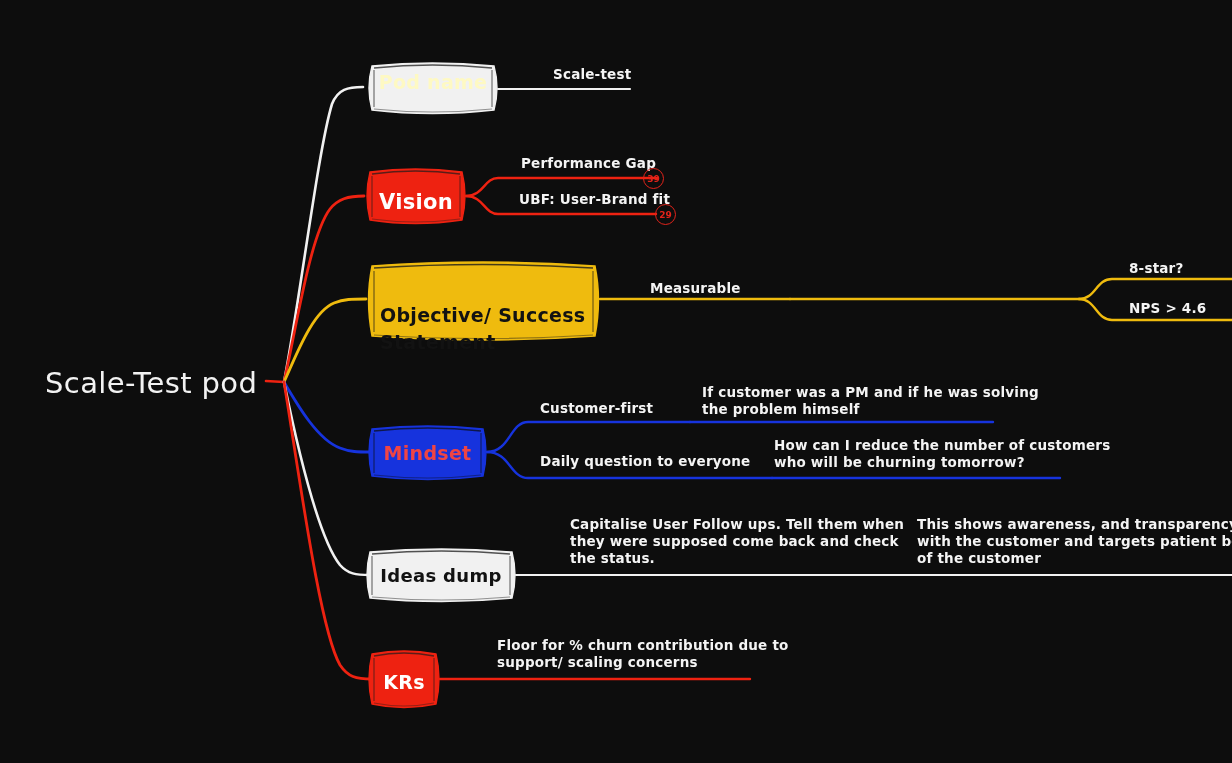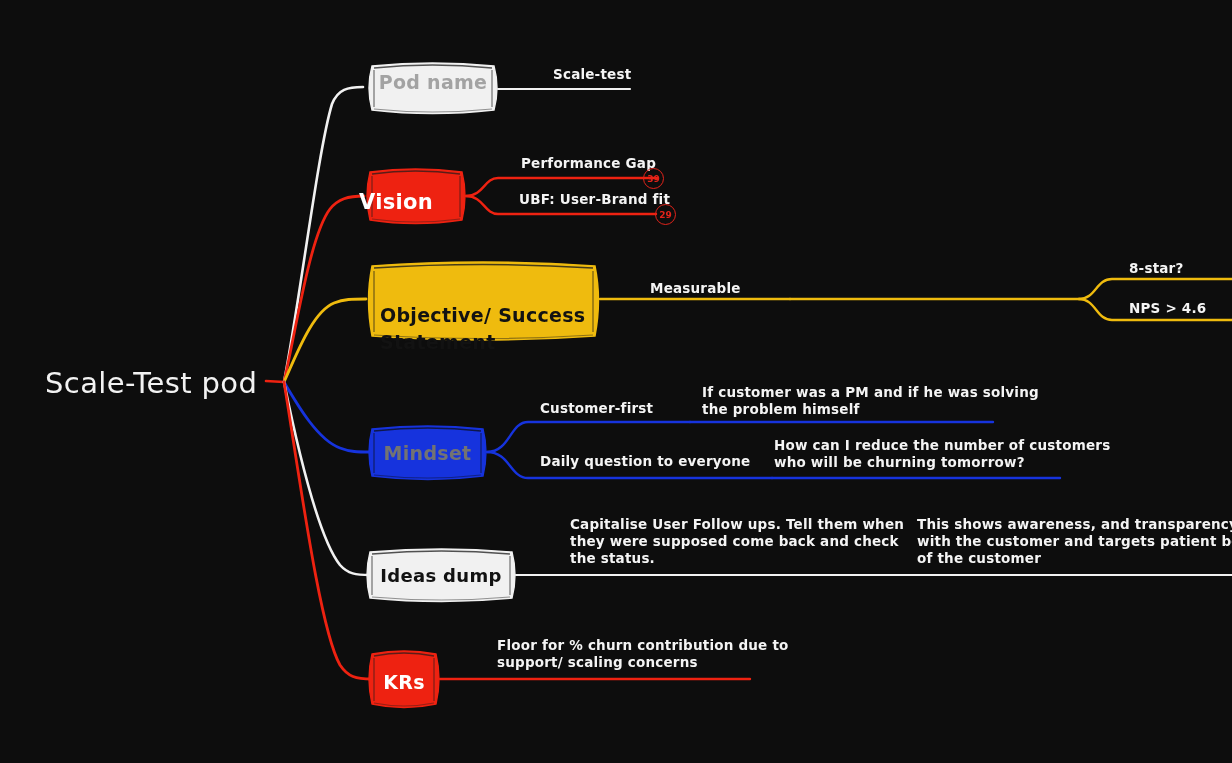--- a/index.html
+++ b/index.html
@@ -103,28 +103,28 @@
     <g>
       <path d="M372 654 Q404 648 436 654 Q442 679 436 704 Q404 711 372 704 Q366 679 372 654 Z" fill="#ee2211" stroke="#ee2211" stroke-width="1.4"></path>
       <path d="M374 656 Q404 650 434 656" fill="none" stroke="#1b1b1b" stroke-width="1.3" opacity=".7"></path>
       <path d="M374 703 Q404 709 434 703" fill="none" stroke="#1b1b1b" stroke-width="1.1" opacity=".4"></path>
       <path d="M374 658 L374 701 M434 658 L434 701" fill="none" stroke="#1b1b1b" stroke-width="1.2" opacity=".55"></path>
     </g>
   </svg>
 
   <div class="root-label" style="left:45px;top:366px;">Scale-Test pod</div>
 
-  <div class="node-label" style="left:372px;top:66px;width:122px;height:32px;font-size:19px;color:#a3a3a3;text-align:center;">Pod name</div>
+  <div class="node-label" style="left:372px;top:66px;width:122px;height:32px;font-size:19px;color:#fef9c3;text-align:center;">Pod name</div>
 
-  <div class="node-label" style="left:350px;top:172px;width:92px;height:60px;font-size:21px;color:#ffffff;">Vision</div>
+  <div class="node-label" style="left:370px;top:172px;width:92px;height:60px;font-size:21px;color:#ffffff;">Vision</div>
 
   <div class="node-label" style="left:380px;top:266px;width:206px;height:70px;font-size:19px;color:#121212;justify-content:flex-start;text-align:left;line-height:27px;margin-top:28px;">Objective/ Success
 Statement</div>
 
-  <div class="node-label" style="left:372px;top:429px;width:111px;height:47px;font-size:19px;color:#737373;">Mindset</div>
+  <div class="node-label" style="left:372px;top:429px;width:111px;height:47px;font-size:19px;color:#ef4444;">Mindset</div>
 
   <div class="node-label" style="left:370px;top:552px;width:142px;height:46px;font-size:18px;color:#121212;">Ideas dump</div>
 
   <div class="node-label" style="left:372px;top:654px;width:64px;height:56px;font-size:19px;color:#ffffff;">KRs</div>
 
   <div class="txt" style="left:553px;top:66px;">Scale-test</div>
 
   <div class="txt" style="left:521px;top:155px;">Performance Gap</div>
   <div class="badge" style="left:643px;top:168px;">39</div>
 

